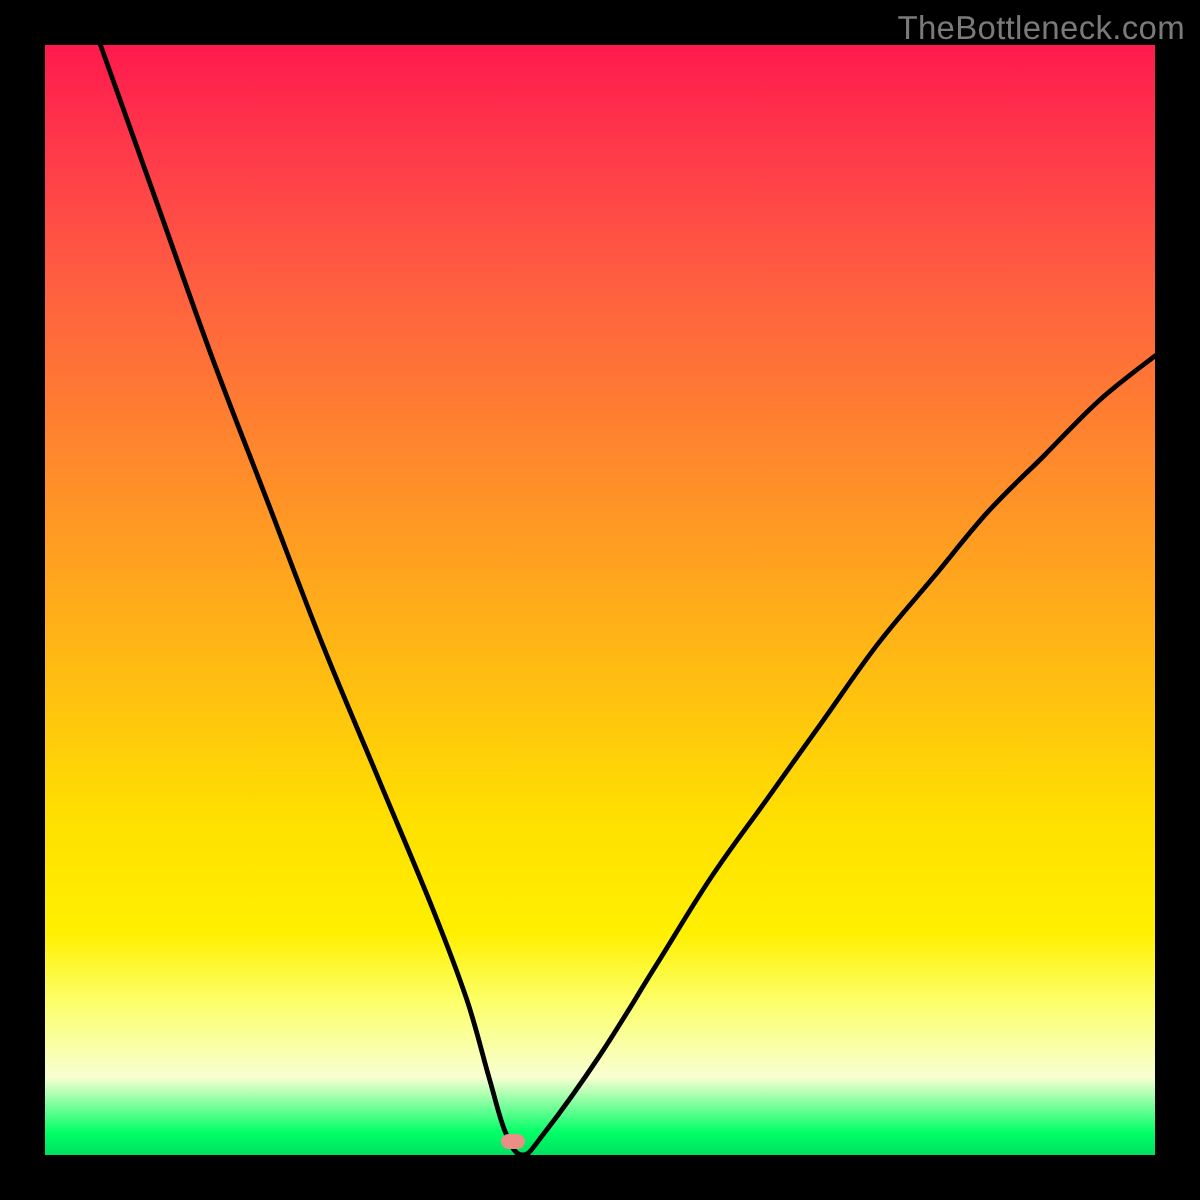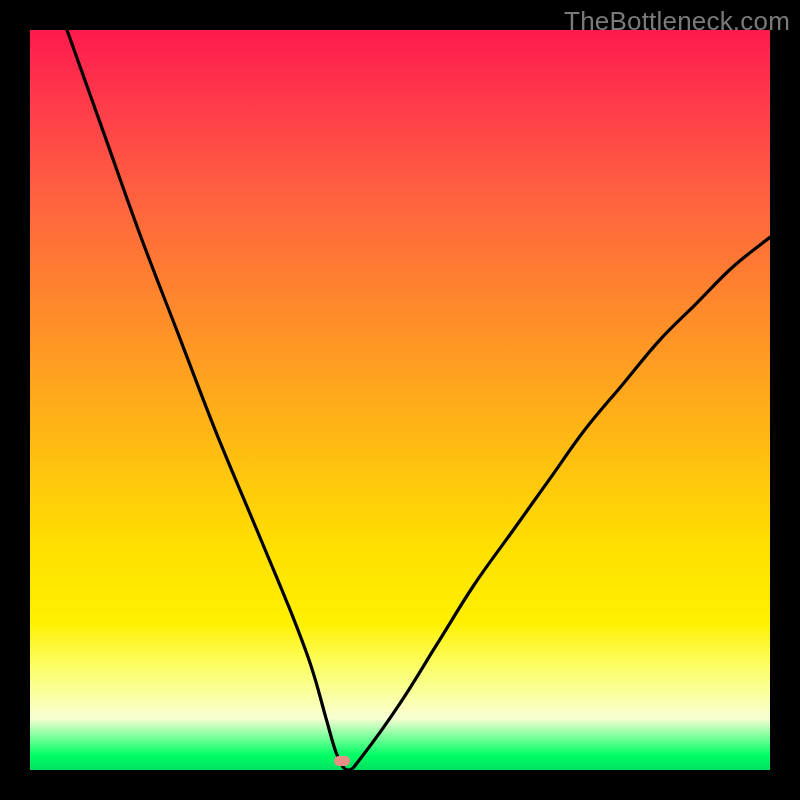--- a/index.html
+++ b/index.html
@@ -38,21 +38,21 @@
       #00ff66 98%,
       #00e060 100%
     );
     box-sizing: border-box;
   }
   .watermark {
     position: absolute;
     top: 6px;
     right: 10px;
     color: #7a7a7a;
-    font-size: 26px;
+    font-size: 22px;
     font-weight: 500;
     letter-spacing: 0.2px;
     user-select: none;
   }
   .curve-svg {
     position: absolute;
     left: 0;
     top: 0;
     width: 740px;
     height: 740px;

